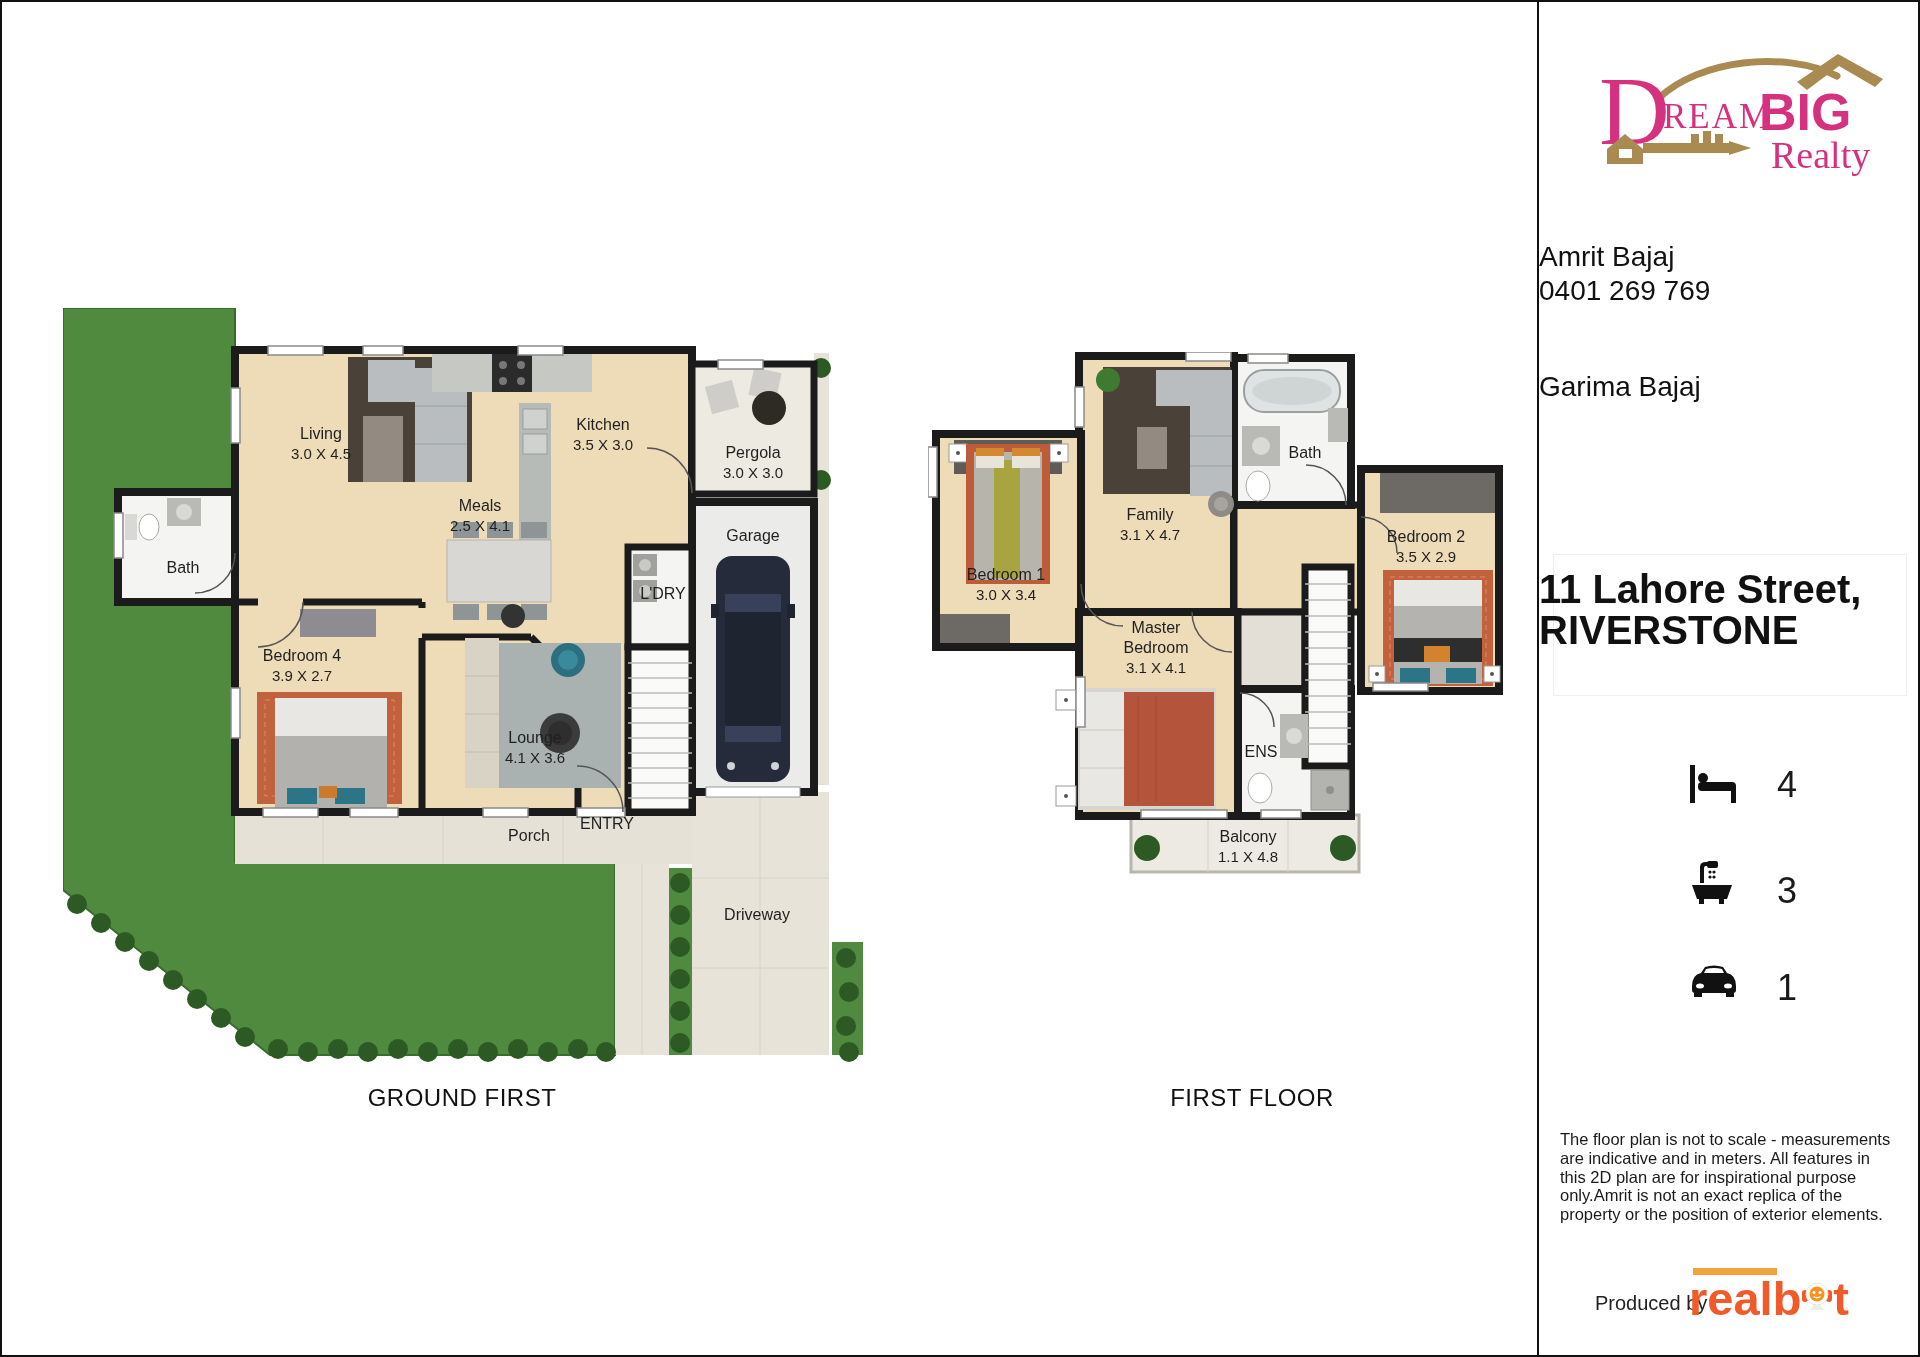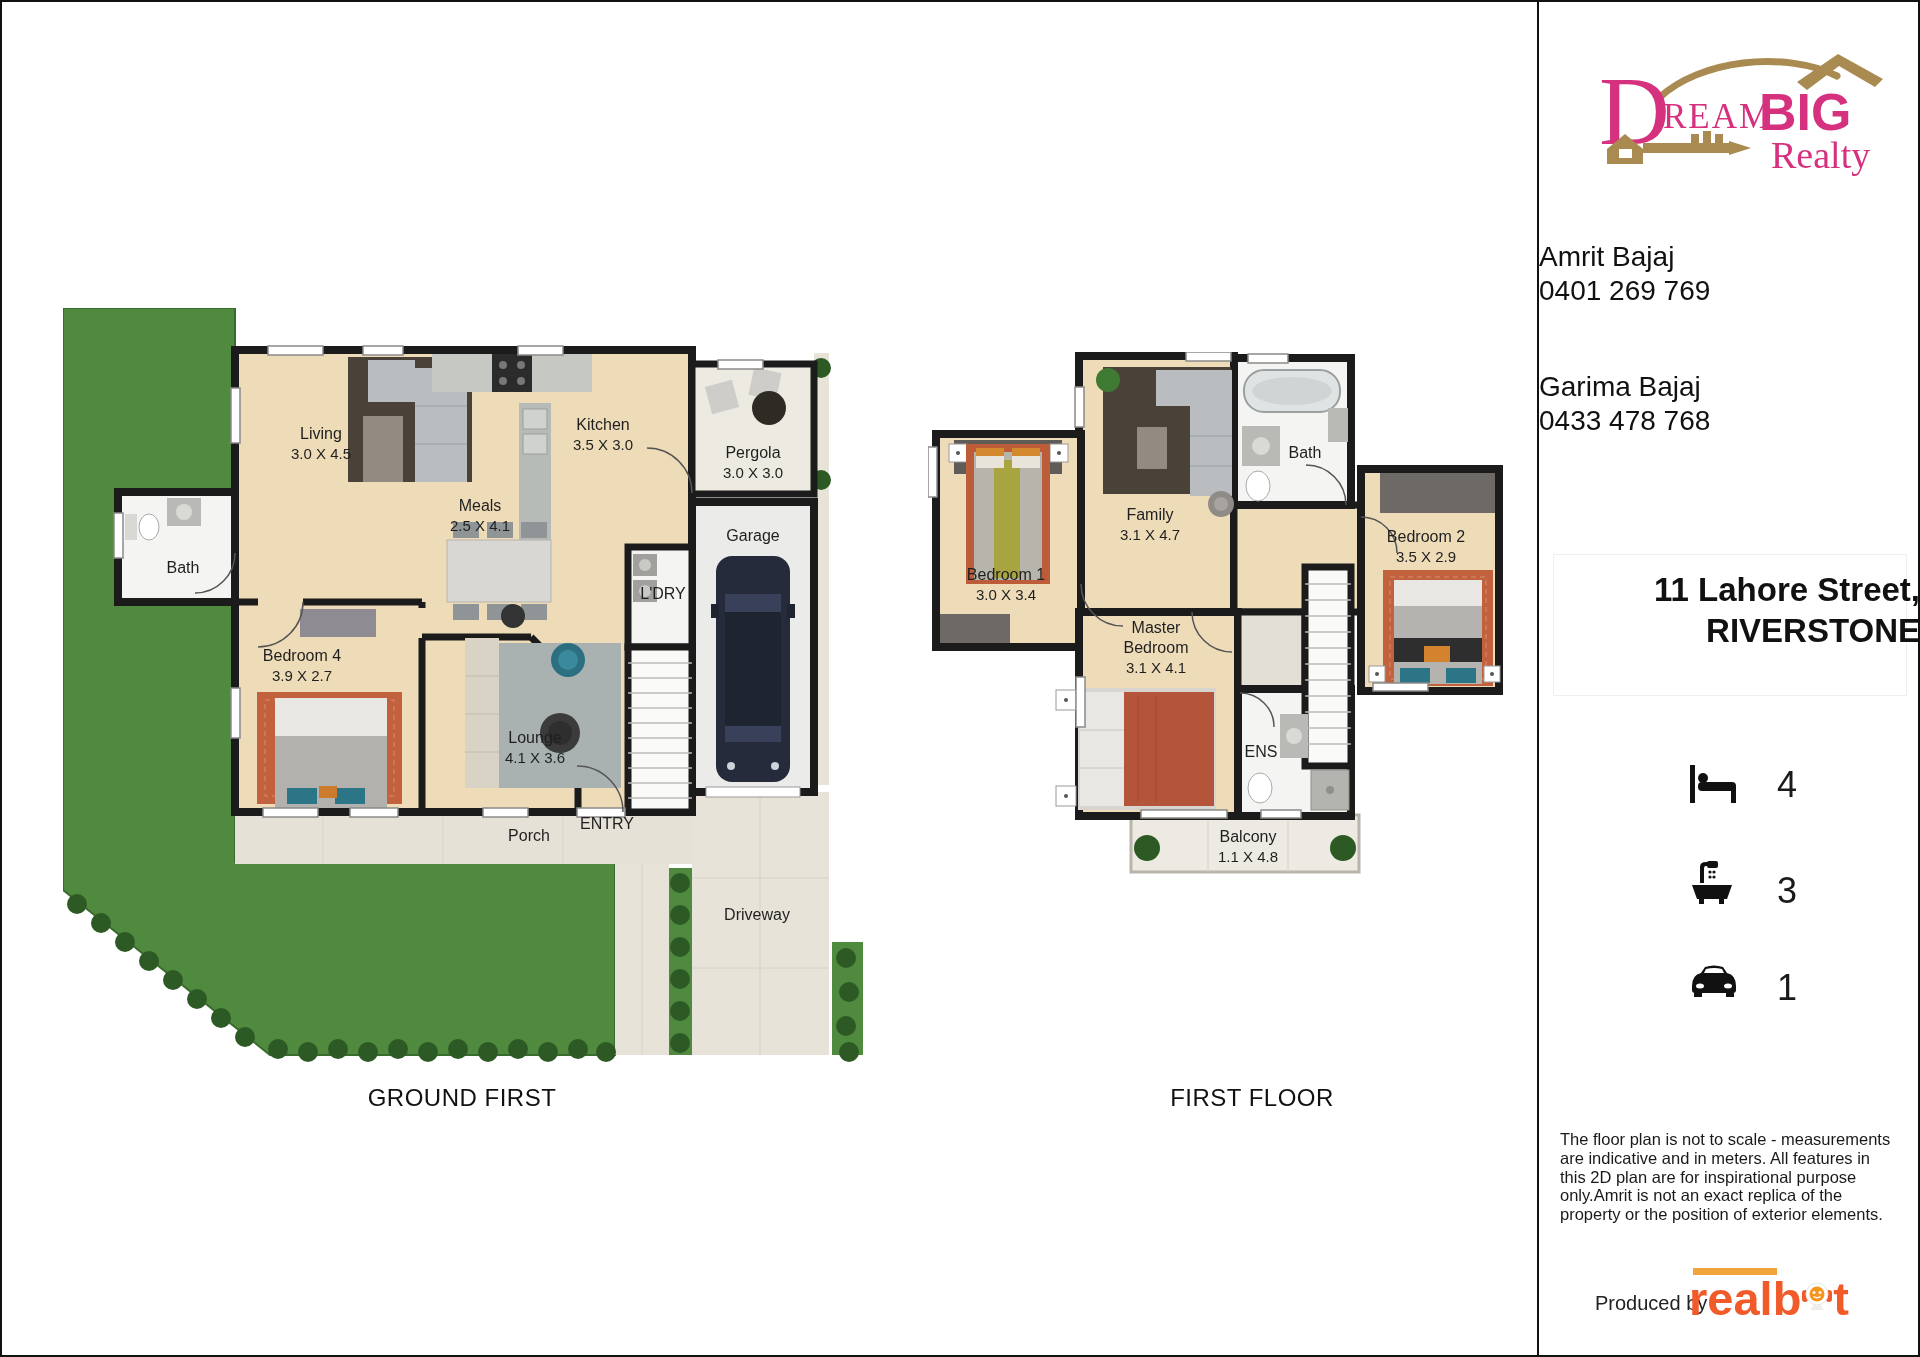--- a/index.html
+++ b/index.html
@@ -9,21 +9,21 @@
   .abs{position:absolute;}
   .divider{position:absolute;left:1535px;top:0;width:2px;height:100%;background:#111;}
   
   .rl{font:16px "Liberation Sans",sans-serif;fill:#1f1f1f;text-anchor:middle;}
   .rd{font:15px "Liberation Sans",sans-serif;fill:#1f1f1f;text-anchor:middle;}
   .floor-title{position:absolute;width:300px;text-align:center;font-size:24px;
                letter-spacing:.5px;color:#111;}
   
   .sidebar{position:absolute;left:1537px;top:0;width:381px;height:1357px;}
   .agent{position:absolute;width:100%;text-align:left;font-size:28px;line-height:34px;color:#111;}
-  .addr{position:absolute;width:100%;text-align:right;font-size:33px;line-height:41px;
+  .addr{position:absolute;width:100%;text-align:left;font-size:40px;line-height:41px;
         font-weight:bold;color:#111;}
   .addr-box{position:absolute;left:14px;top:552px;width:352px;height:140px;border:1px solid #f0eeee;}
   .feat-row{position:absolute;left:149px;}
   .feat-num{position:absolute;left:225px;width:46px;text-align:center;font-size:36px;color:#1a1a1a;}
   .disclaimer{position:absolute;left:21px;top:1128px;width:338px;font-size:16.5px;
               line-height:18.8px;color:#1a1a1a;}
   .produced{position:absolute;left:28px;top:1290px;font-size:20px;color:#222;margin-left:28px;}
   .realbot{position:absolute;left:150px;top:1266px;width:220px;}
   .rb-bar{width:84px;height:7px;background:#f2a33c;margin:0 0 3px 4px;}
   .rb-word{display:flex;font-size:47px;font-weight:bold;
@@ -459,21 +459,20 @@
         <polygon points="130,95 152,102 130,109"></polygon>
       </g>
     </svg>
 
     <div class="agent" style="top:238px">
       <div>Amrit Bajaj</div>
       <div>0401 269 769</div>
     </div>
     <div class="agent" style="top:368px">
       <div>Garima Bajaj</div>
-      <div>0433 478 768</div>
     </div>
 
     <div class="addr-box"></div>
     <div class="addr" style="top:567px">
       <div>11 Lahore Street,</div>
       <div>RIVERSTONE</div>
     </div>
 
     <div class="feat-row" style="top:760px">
       <svg width="50" height="46" viewBox="0 0 50 46">

